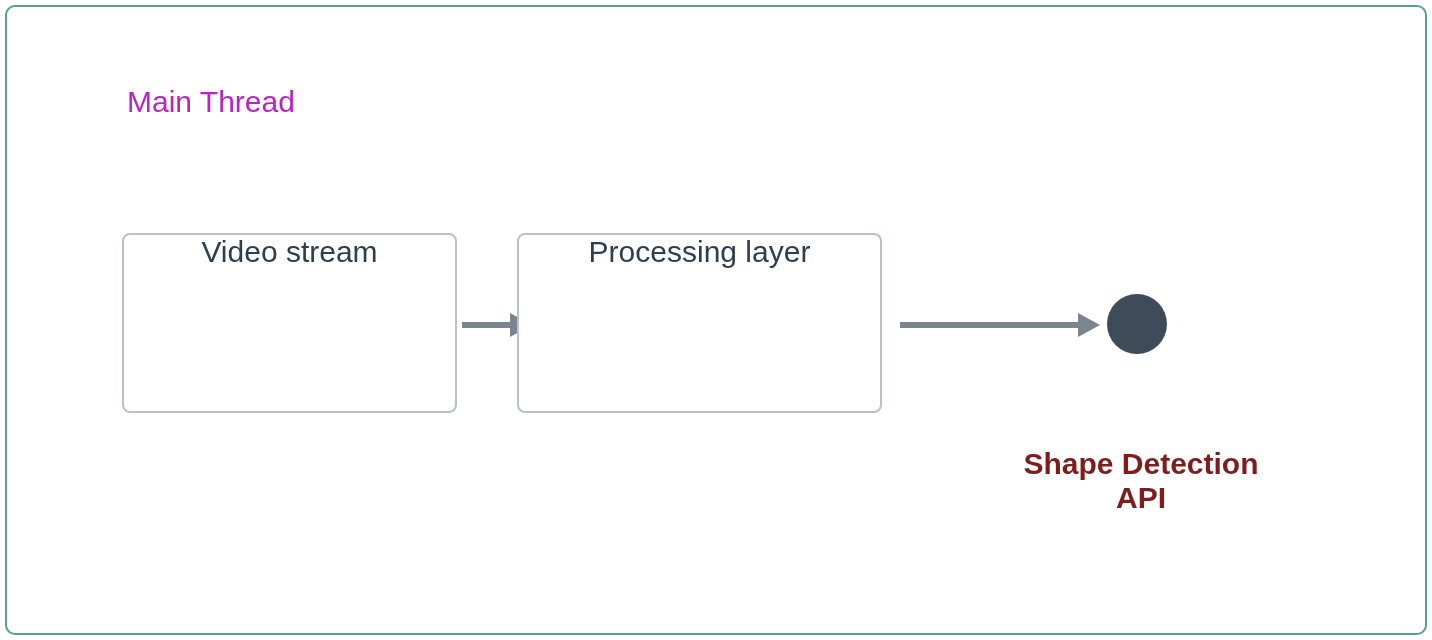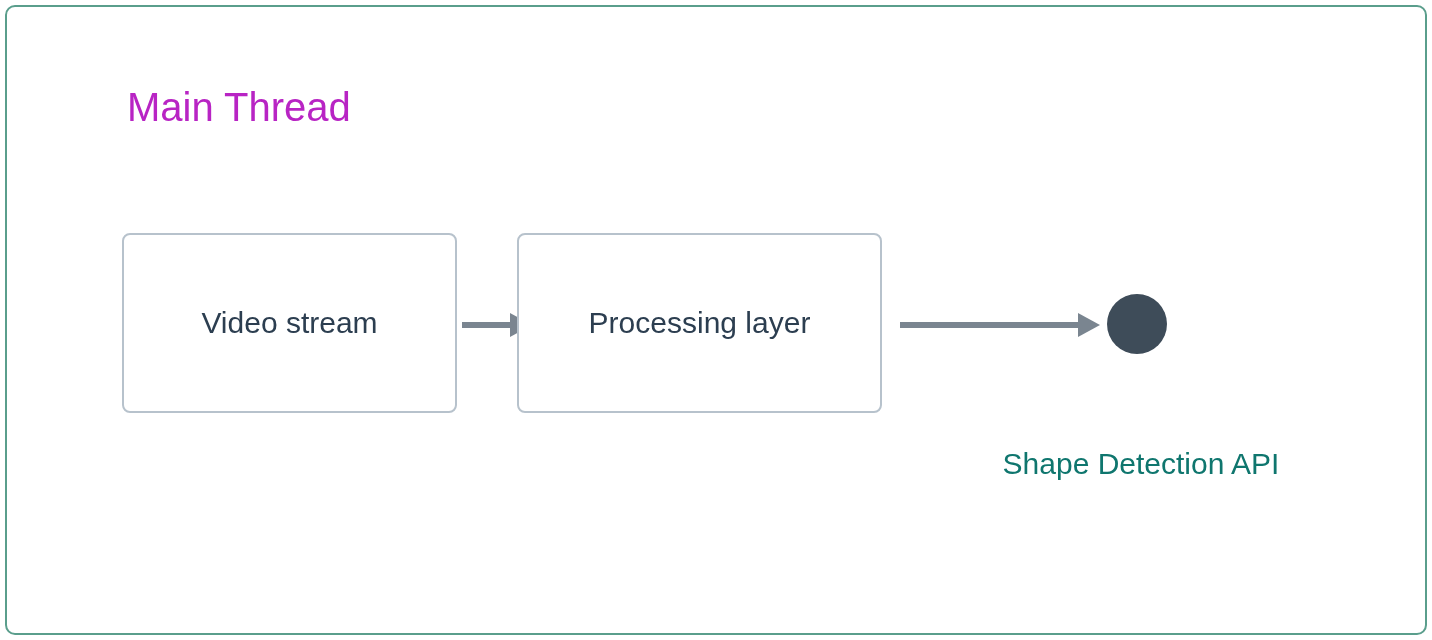--- a/index.html
+++ b/index.html
@@ -21,31 +21,31 @@
       width: 1422px;
       height: 630px;
       border: 2px solid #5a9e8c;
       border-radius: 10px;
       background: #ffffff;
     }
     .thread-label {
       position: absolute;
       left: 120px;
       top: 78px;
-      font-size: 40px;
+      font-size: 30px;
       color: #b824c4;
       font-weight: 400;
     }
     .box {
       position: absolute;
       border: 2px solid #b7c2cc;
       border-radius: 8px;
       background: #ffffff;
       display: flex;
-      align-items: center;
+      align-items: flex-start;
       justify-content: center;
       font-size: 30px;
       color: #2c3e50;
       font-weight: 400;
     }
     .box-video {
       left: 115px;
       top: 226px;
       width: 335px;
       height: 180px;
@@ -63,24 +63,24 @@
       width: 60px;
       height: 60px;
       background: #3e4c59;
       border-radius: 50%;
     }
     .circle-label {
       position: absolute;
       left: 989px;
       top: 440px;
       font-size: 30px;
-      color: #0f766e;
+      color: #7f1d1d;
       text-align: center;
       width: 290px;
-      font-weight: 400;
+      font-weight: 700;
     }
     .arrow-svg {
       position: absolute;
       overflow: visible;
     }
   </style>
 </head>
 <body>
 
 <div class="frame">

